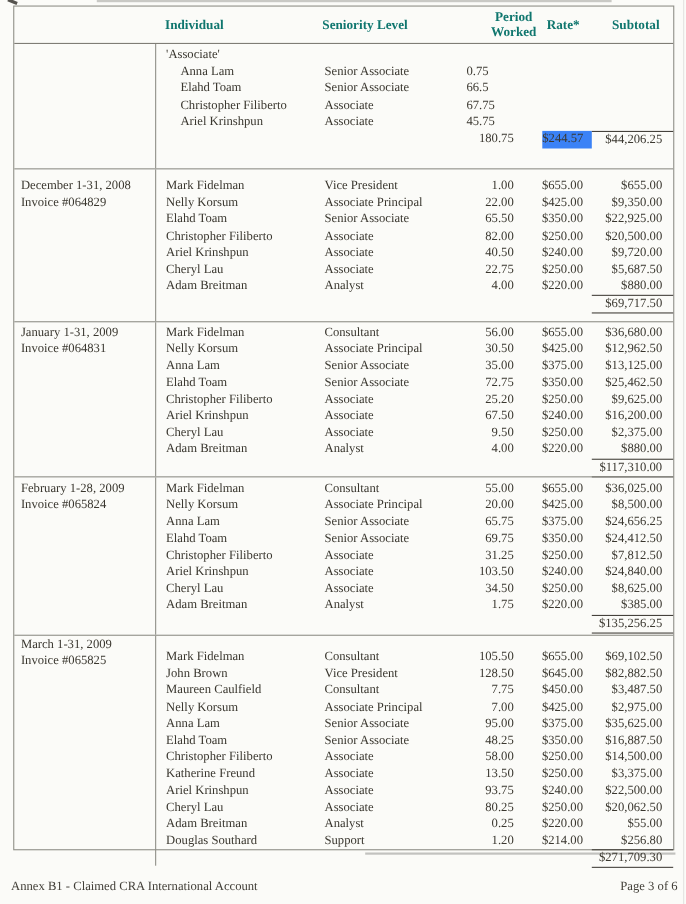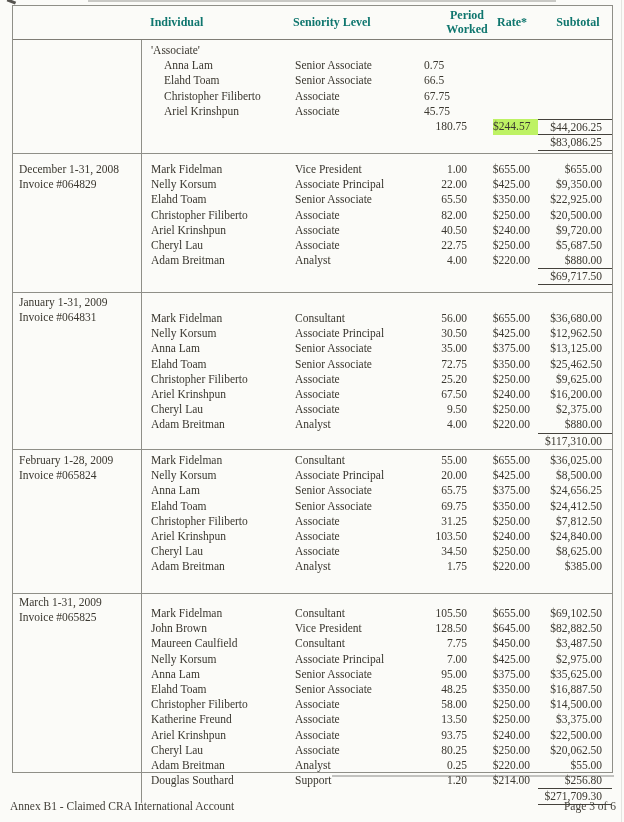--- a/index.html
+++ b/index.html
@@ -26,42 +26,42 @@
   .h-ind{position:absolute;left:137px;top:9px;}
   .h-sen{position:absolute;left:280px;top:9px;}
   .h-per{position:absolute;left:454px;top:3px;transform:translateX(-50%);text-align:center;line-height:13.5px;}
   .h-rate{position:absolute;left:499px;top:9px;transform:translateX(-50%);}
   .h-sub{position:absolute;left:565px;top:9px;transform:translateX(-50%);}
 
   
   .section{position:relative;font-size:11.5px;}
   .section-0{height:110px;padding-top:3px;}
   .section-1{height:130px;padding-top:8px;border-top:1px solid #8f8f88;}
-  .section-2{height:138px;padding-top:18px;border-top:1px solid #8f8f88;}
+  .section-2{height:138px;padding-top:2px;border-top:1px solid #8f8f88;}
   .section-3{height:140px;padding-top:3px;border-top:1px solid #8f8f88;}
   .section-4{height:197px;padding-top:12px;border-top:1px solid #8f8f88;}
   .divider-v{position:absolute;left:128px;top:0;bottom:0;width:1px;background:#8f8f88;}
   .section-label{position:absolute;left:6px;line-height:15.2px;white-space:nowrap;}
   .section-1 .section-label{top:8px;}
   .section-2 .section-label{top:2px;}
   .section-3 .section-label{top:3px;}
   .section-4 .section-label{top:1px;}
 
   
   .row{display:grid;grid-template-columns:153px 110px 66px 68px 74px;
        padding-left:128px;height:15.2px;line-height:15.1px;}
   .row > div{box-sizing:border-box;white-space:nowrap;overflow:visible;}
   .c-ind{padding-left:10px;}
   .c-ind.indent{padding-left:23px;}
   .c-sen{padding-left:1px;}
   .c-per{text-align:right;padding-right:3px;}
   .c-per.narrow{padding-right:36px;margin-left:20px;}
   .c-rate{text-align:right;padding-right:8px;}
   .c-sub{text-align:right;padding-right:10px;}
-  .c-rate.box{background:#bef264;margin-left:23px;padding-right:8px;}
+  .c-rate.box{background:#3b82f6;margin-left:23px;padding-right:8px;}
   .c-sub.rt{border-top:1px solid #45423c;}
   .c-sub.rb{border-bottom:1px solid #45423c;}
 
   
   .footer-left{position:absolute;left:10px;top:800px;font-size:11.5px;color:#413e37;}
   .footer-right{position:absolute;right:8px;top:800px;font-size:11.5px;color:#413e37;}
 </style>
 </head>
 <body>
 
@@ -113,27 +113,20 @@
             <div class="c-rate"></div>
             <div class="c-sub"></div>
           </div>
           <div class="row">
             <div class="c-ind"></div>
             <div class="c-sen"></div>
             <div class="c-per">180.75</div>
             <div class="c-rate box">$244.57</div>
             <div class="c-sub rt">$44,206.25</div>
           </div>
-          <div class="row">
-            <div class="c-ind"></div>
-            <div class="c-sen"></div>
-            <div class="c-per"></div>
-            <div class="c-rate"></div>
-            <div class="c-sub rt rb">$83,086.25</div>
-          </div>
         </div>
         <div class="section section-1">
           <div class="divider-v"></div>
           <div class="section-label">
             <div>December 1-31, 2008</div>
             <div>Invoice #064829</div>
           </div>
           <div class="row">
             <div class="c-ind">Mark Fidelman</div>
             <div class="c-sen">Vice President</div>
@@ -316,20 +309,27 @@
             <div class="c-rate">$250.00</div>
             <div class="c-sub">$8,625.00</div>
           </div>
           <div class="row">
             <div class="c-ind">Adam Breitman</div>
             <div class="c-sen">Analyst</div>
             <div class="c-per">1.75</div>
             <div class="c-rate">$220.00</div>
             <div class="c-sub">$385.00</div>
           </div>
+          <div class="row">
+            <div class="c-ind"></div>
+            <div class="c-sen"></div>
+            <div class="c-per"></div>
+            <div class="c-rate"></div>
+            <div class="c-sub rt rb">$135,256.25</div>
+          </div>
         </div>
         <div class="section section-4">
           <div class="divider-v"></div>
           <div class="section-label">
             <div>March 1-31, 2009</div>
             <div>Invoice #065825</div>
           </div>
           <div class="row">
             <div class="c-ind">Mark Fidelman</div>
             <div class="c-sen">Consultant</div>

